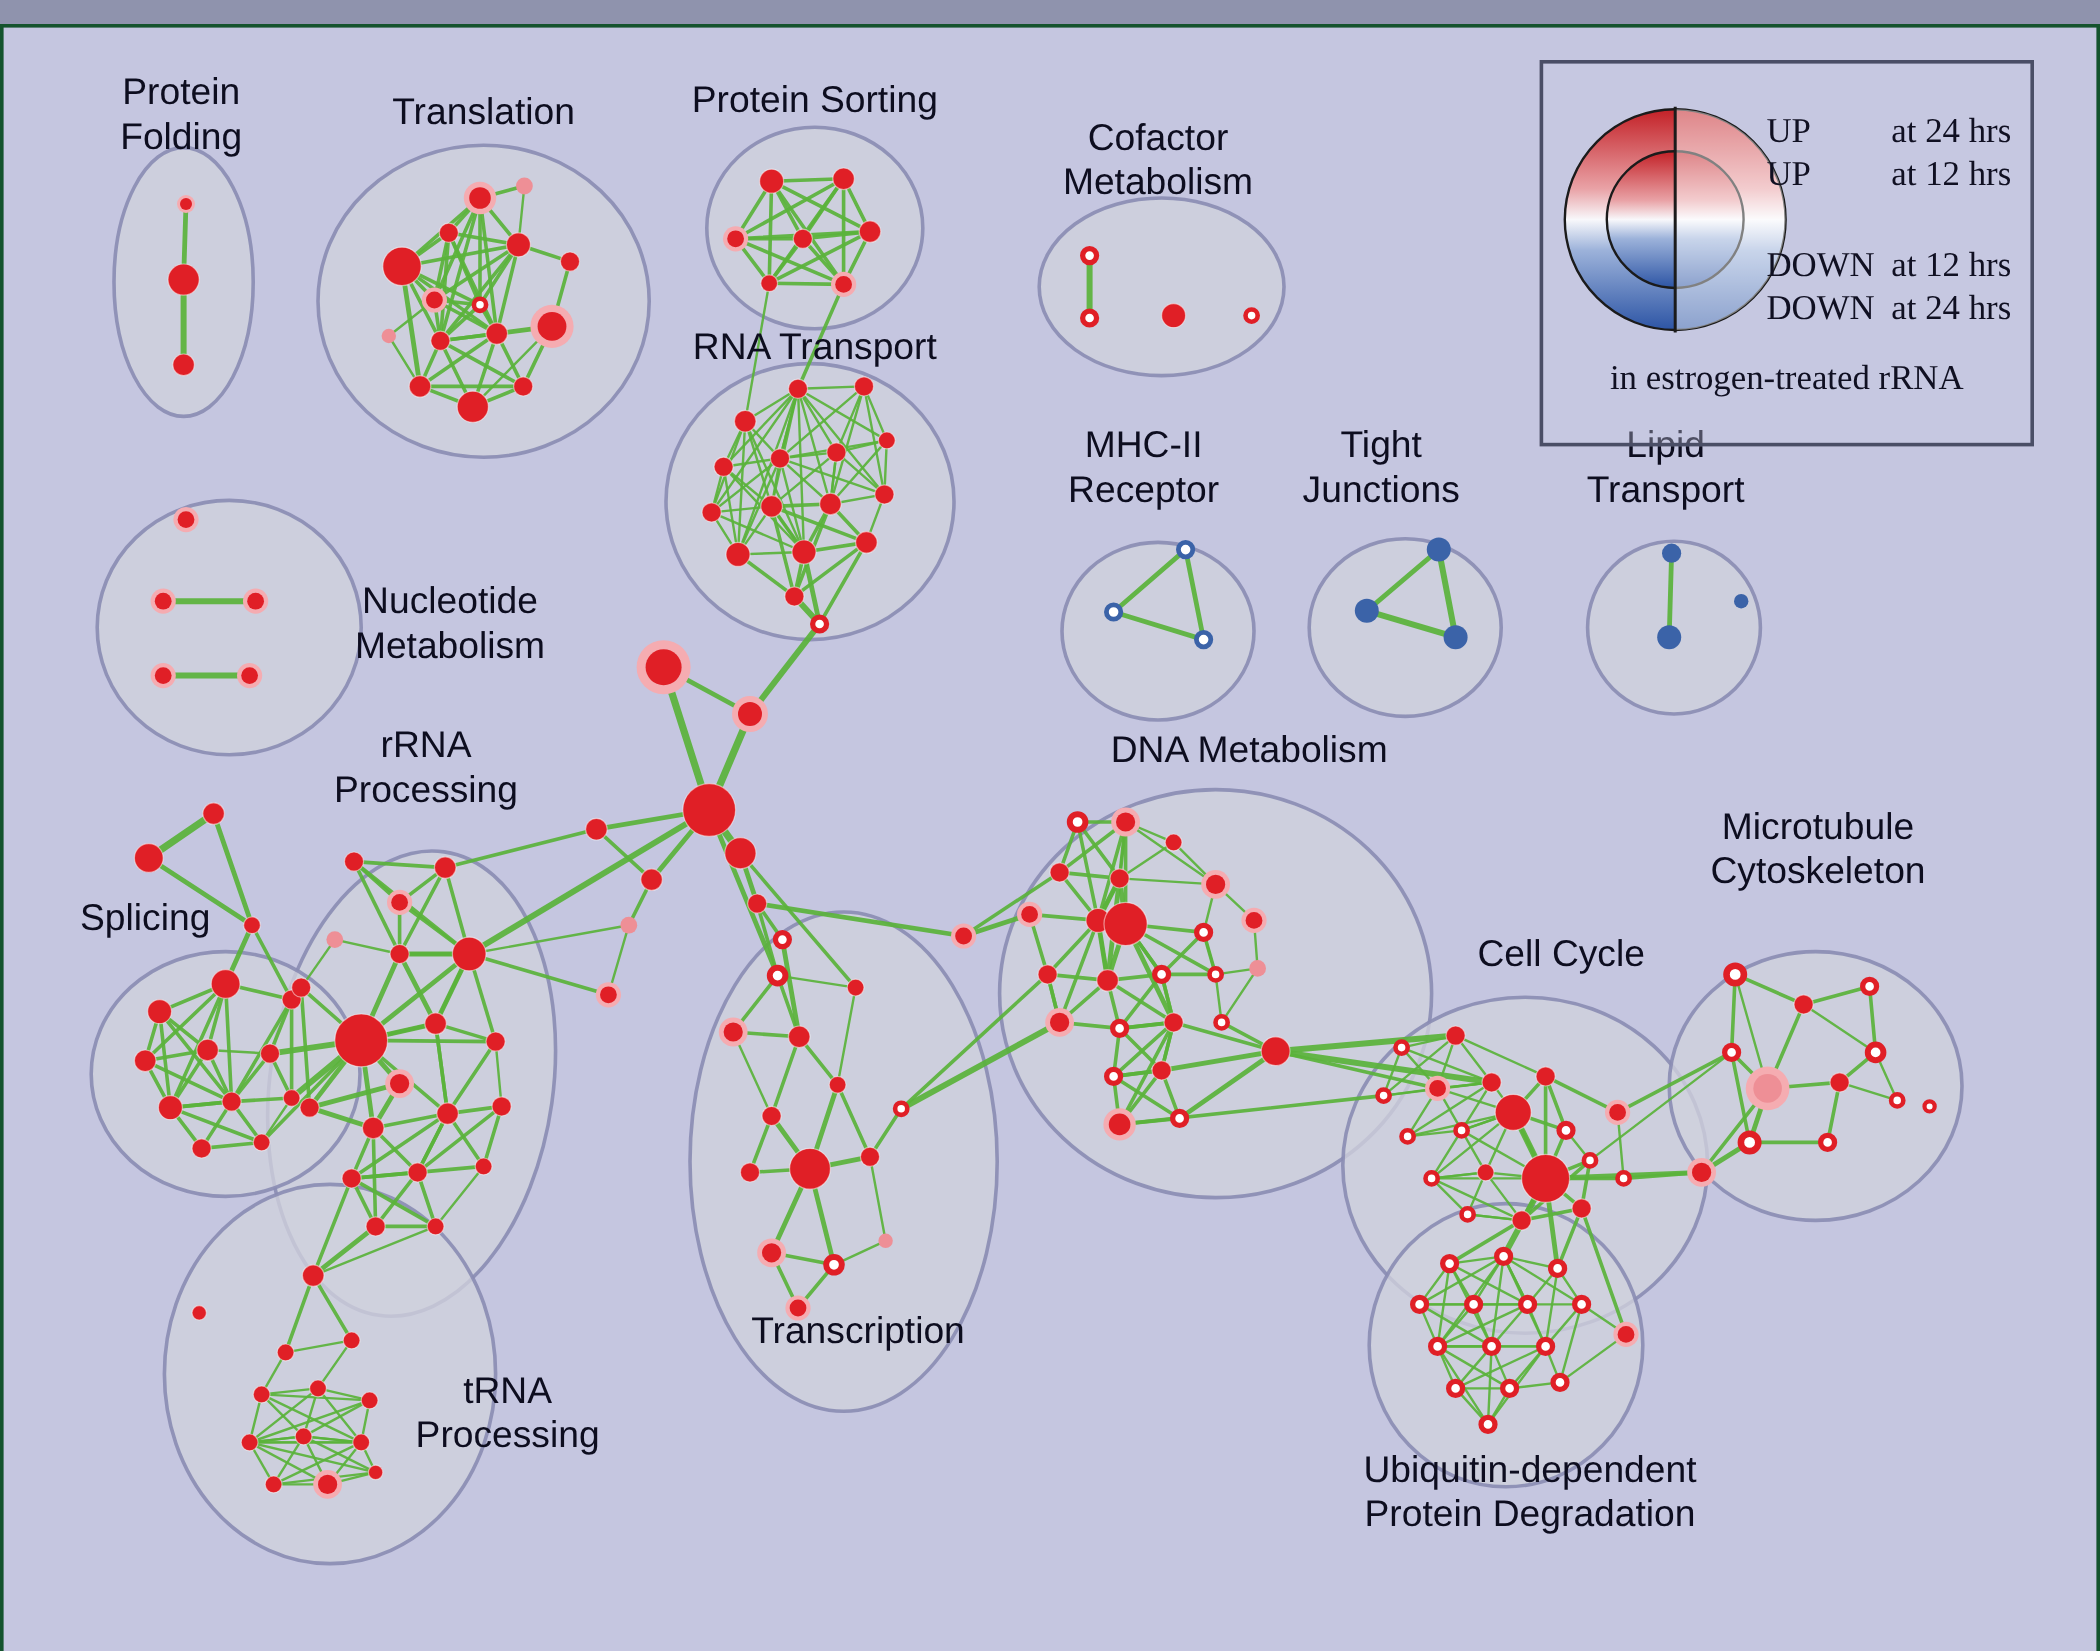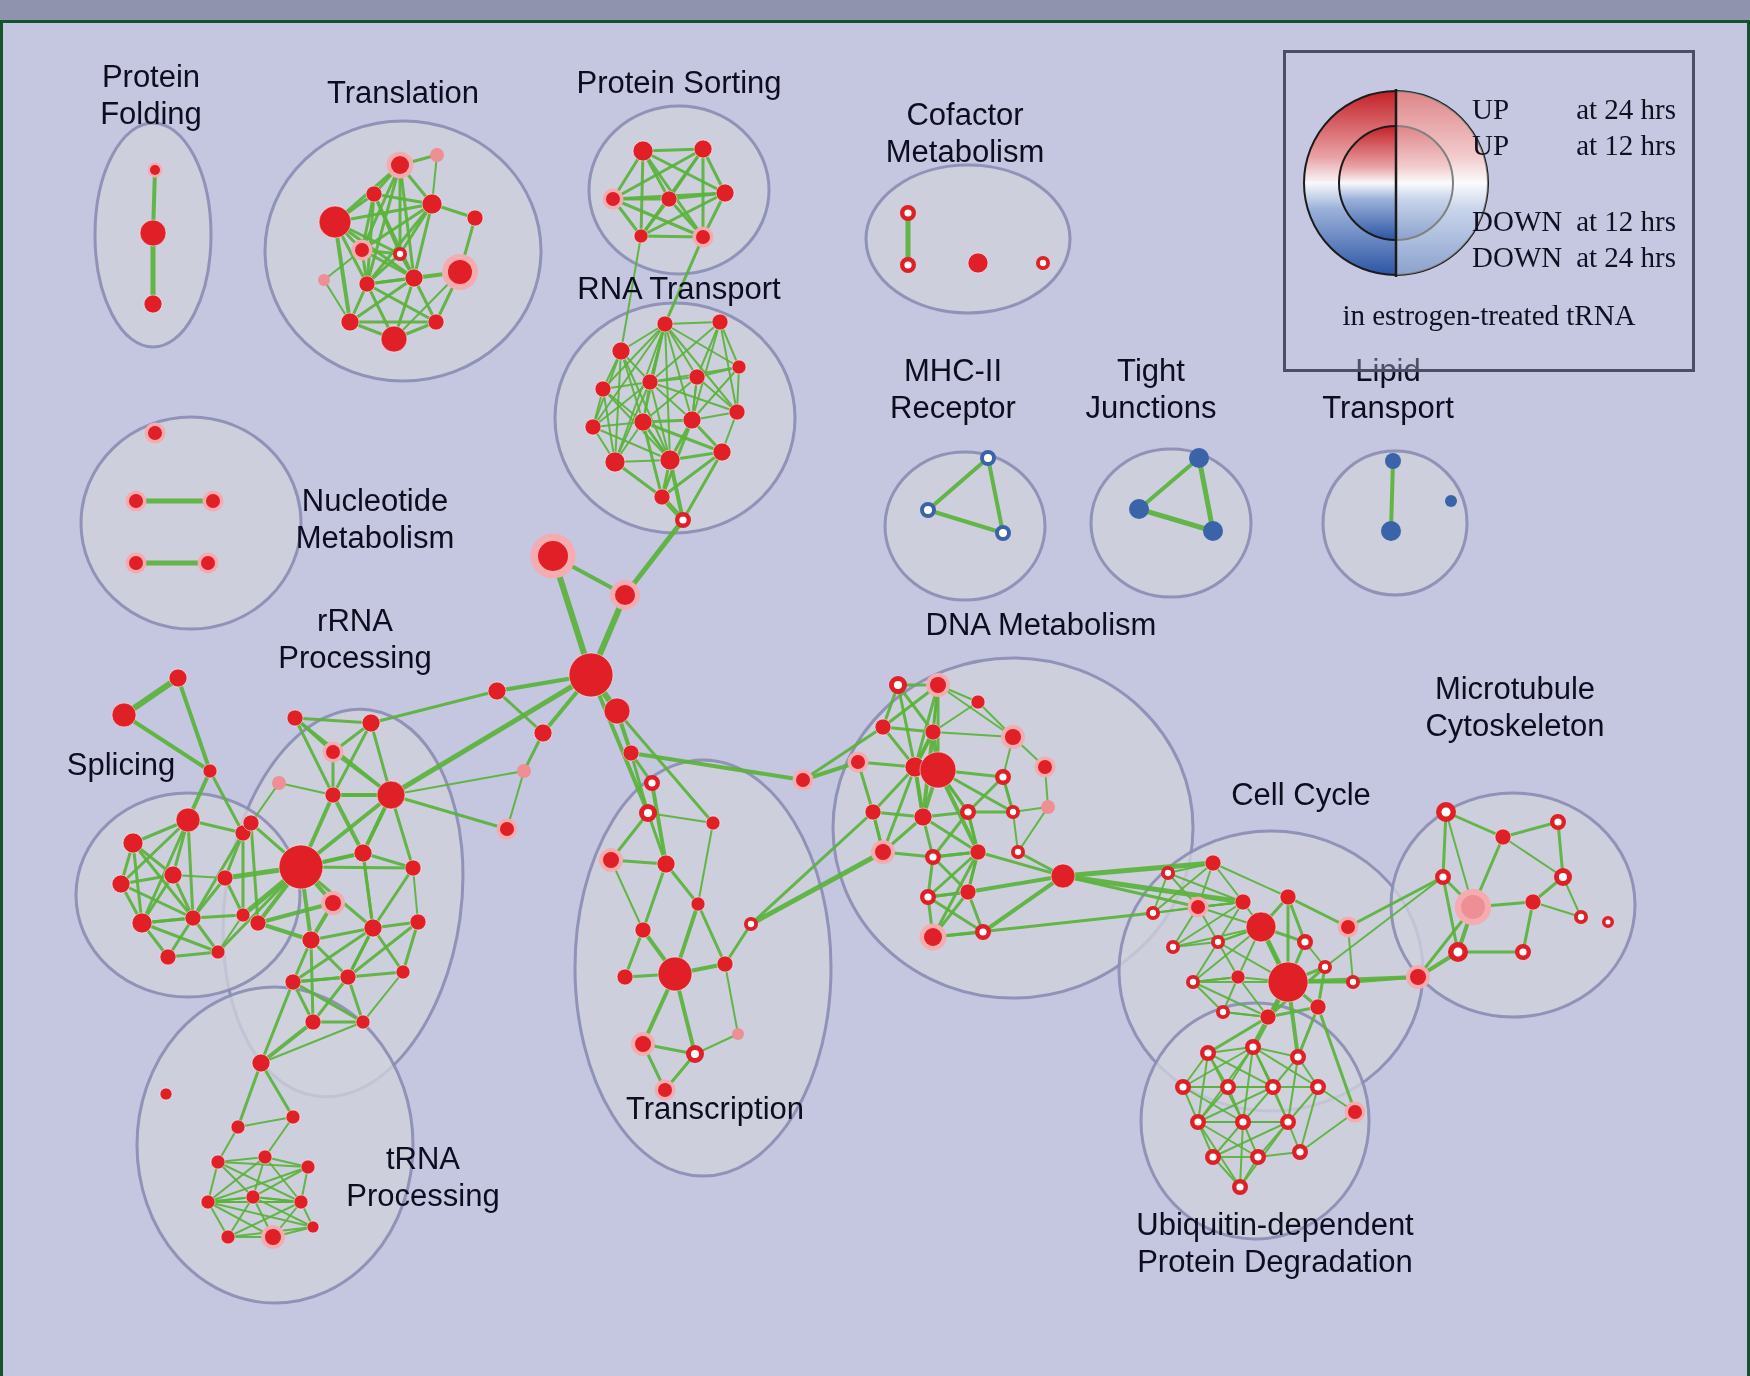--- a/index.html
+++ b/index.html
@@ -1272,16 +1272,16 @@
     </div>
     <div class="lrow r2">
       <span>DOWN</span>
       <span>at 12 hrs</span>
     </div>
     <div class="lrow r3">
       <span>DOWN</span>
       <span>at 24 hrs</span>
     </div>
     <div class="lcap">
-      <div>in estrogen-treated tRNA</div>
+      <div>in estrogen-treated rRNA</div>
     </div>
   </div>
 </div>
 
 </body></html>

